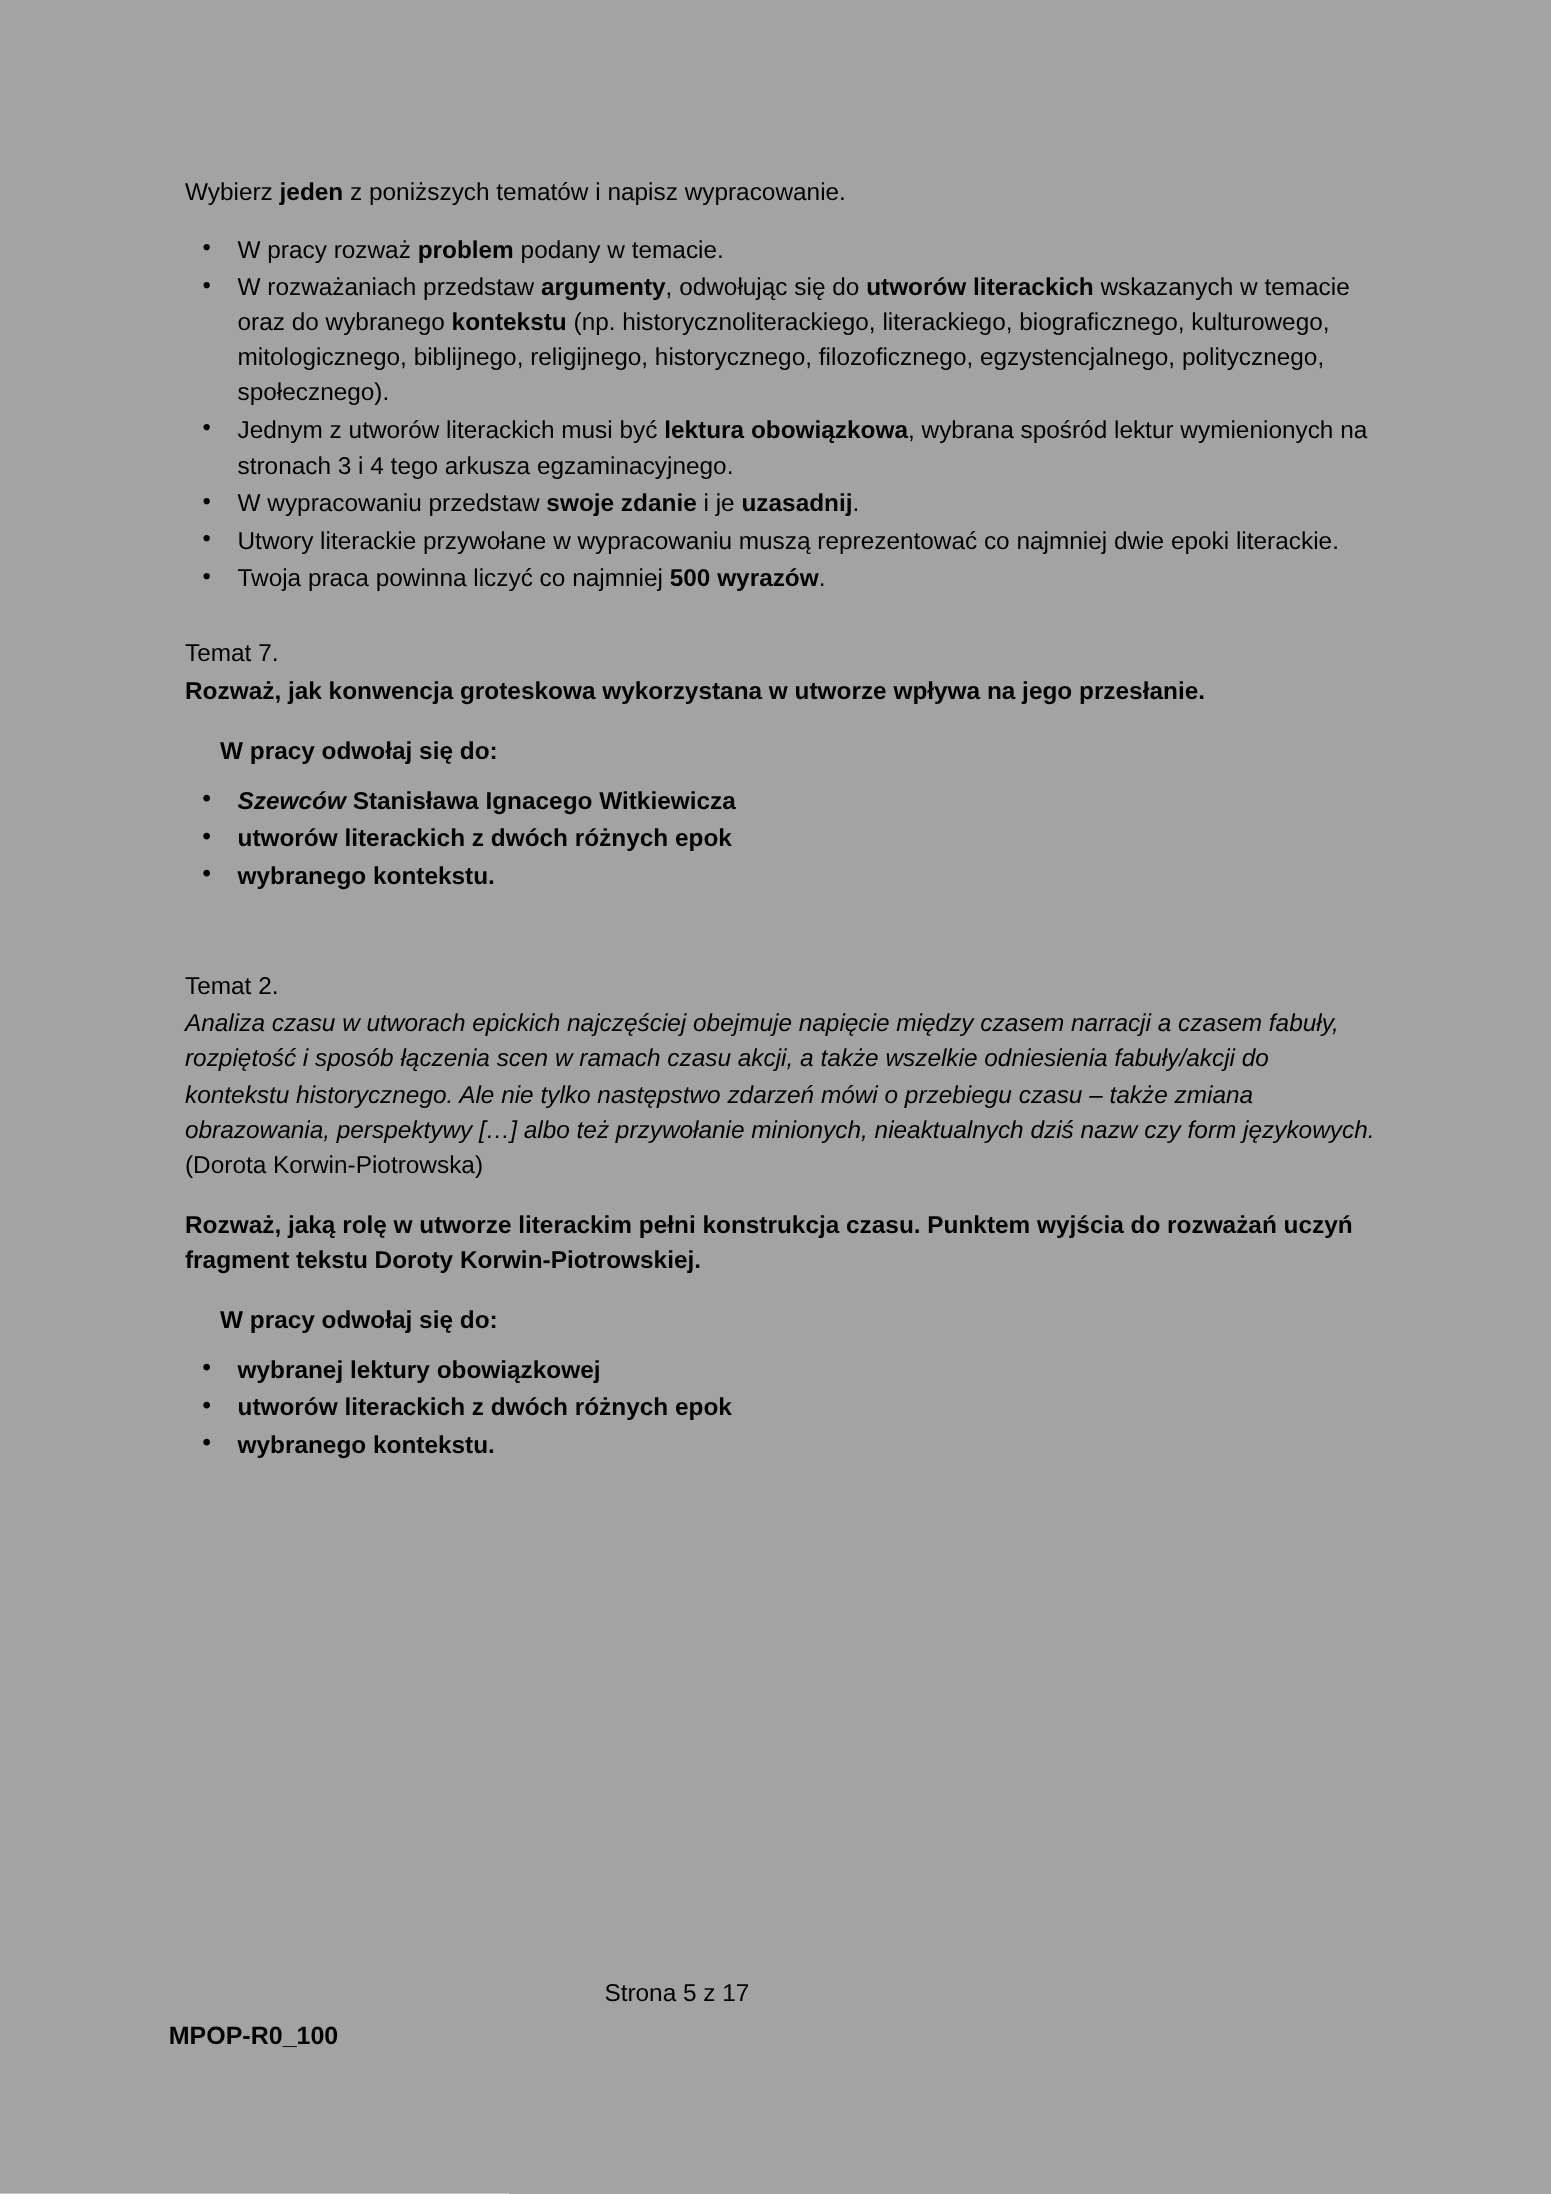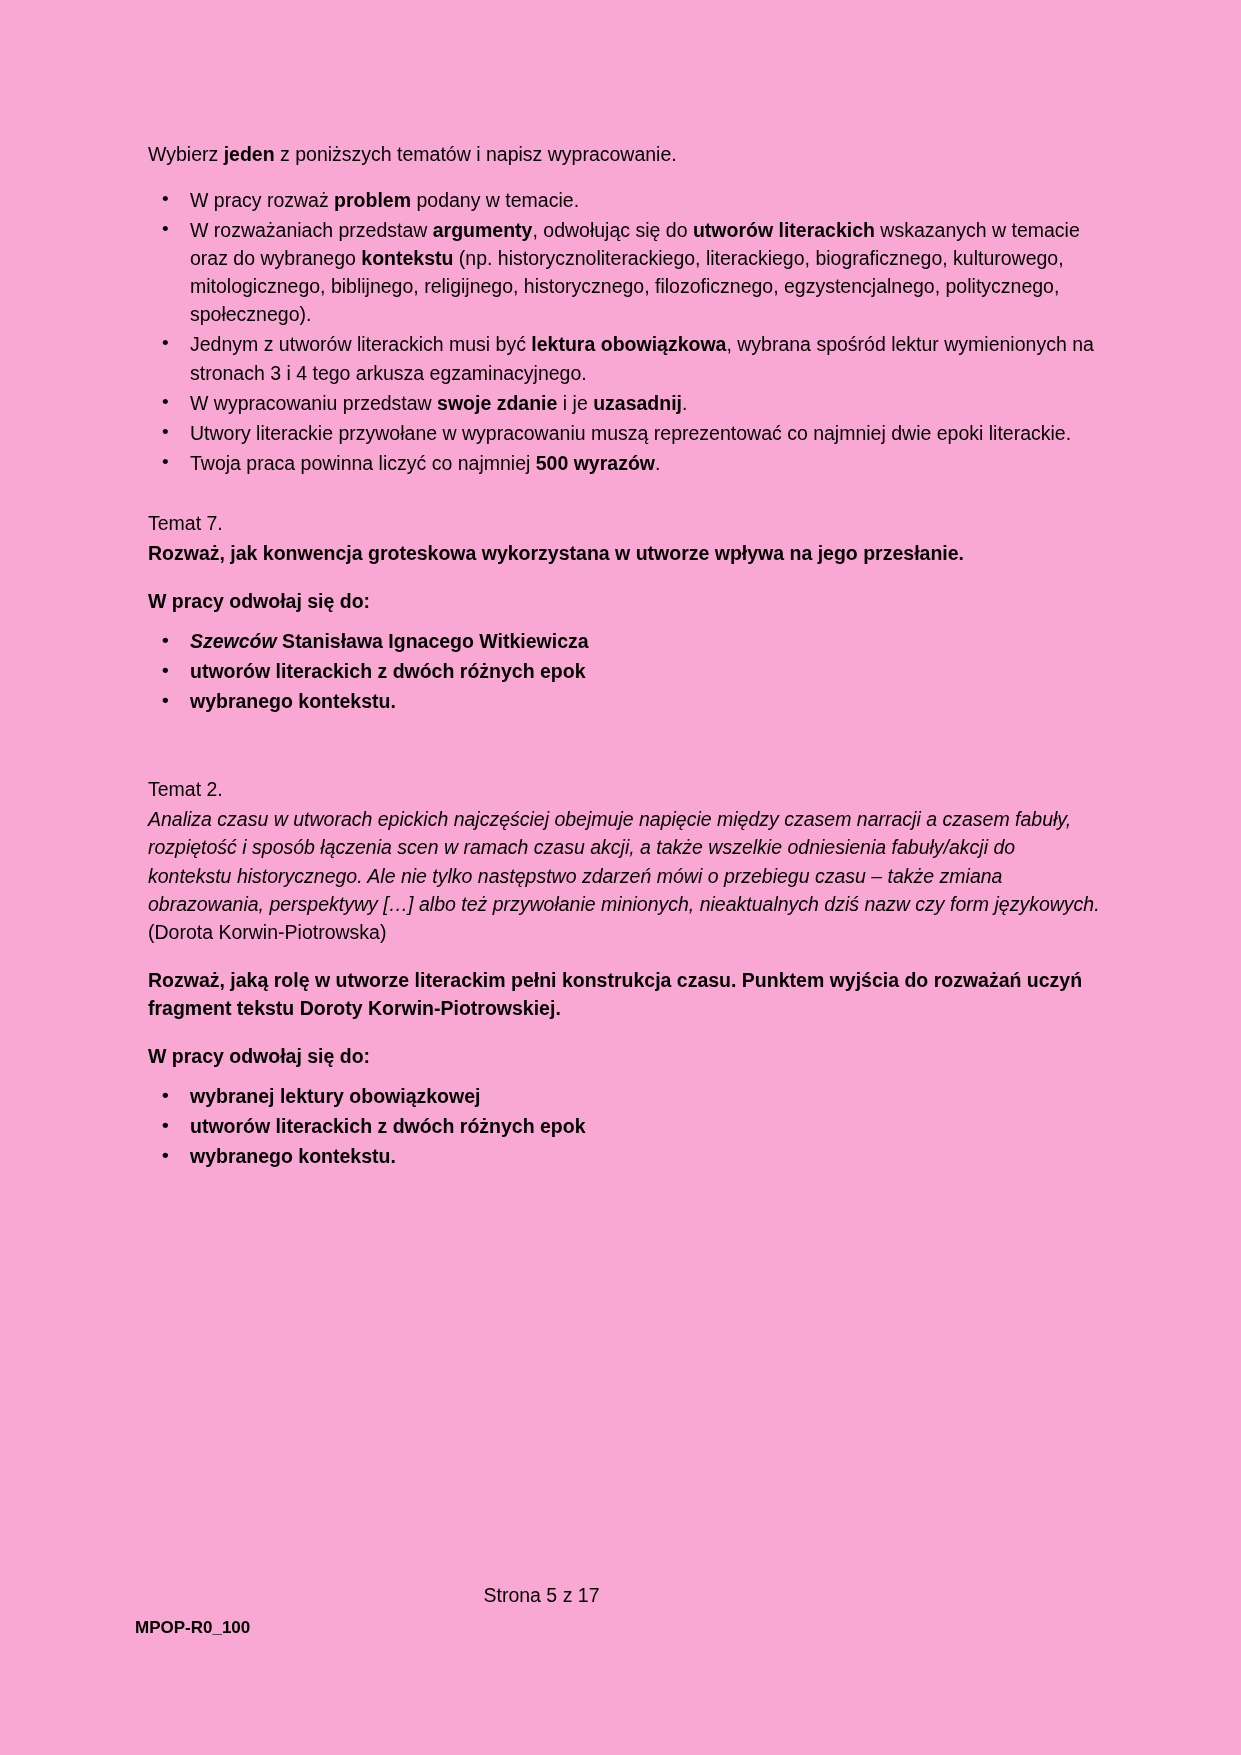--- a/index.html
+++ b/index.html
@@ -13,21 +13,21 @@
     position: relative;
     font-family: "Liberation Sans", sans-serif;
     color: #000000;
   }
   .page {
     position: absolute;
     left: 0;
     top: 0;
     width: 1241px;
     height: 1755px;
-    background: #f9a8d4;
+    background: #a3a3a3;
   }
   .content {
     position: absolute;
     left: 148px;
     top: 140px;
     width: 955px;
   }
   p, li {
     font-size: 19.5px;
     line-height: 1.44;
@@ -54,37 +54,37 @@
     font-size: 19px;
     line-height: 1.44;
   }
   .spacer-lg { height: 30px; }
   .spacer-md { height: 20px; }
   .spacer-sm { height: 12px; }
   .spacer-xl { height: 58px; }
   b, .b { font-weight: bold; }
   .topic-label { margin-bottom: 2px; }
   .topic-statement { font-weight: bold; }
-  .refer-head { font-weight: bold; }
+  .refer-head { font-weight: bold; margin-left: 28px; }
   ul.bullets.bold > li { font-weight: bold; }
   .quote { font-style: italic; }
   .quote .src { font-style: normal; margin-top: 37px; }
   .footer-page {
     position: absolute;
     left: 0;
     top: 1584px;
     width: 1083px;
     text-align: center;
     font-size: 19.5px;
   }
   .footer-code {
     position: absolute;
     left: 135px;
     top: 1618px;
-    font-size: 17px;
+    font-size: 20px;
     font-weight: bold;
   }
 </style>
 </head>
 <body>
 
 <div class="page">
 
   <div class="content">
 

